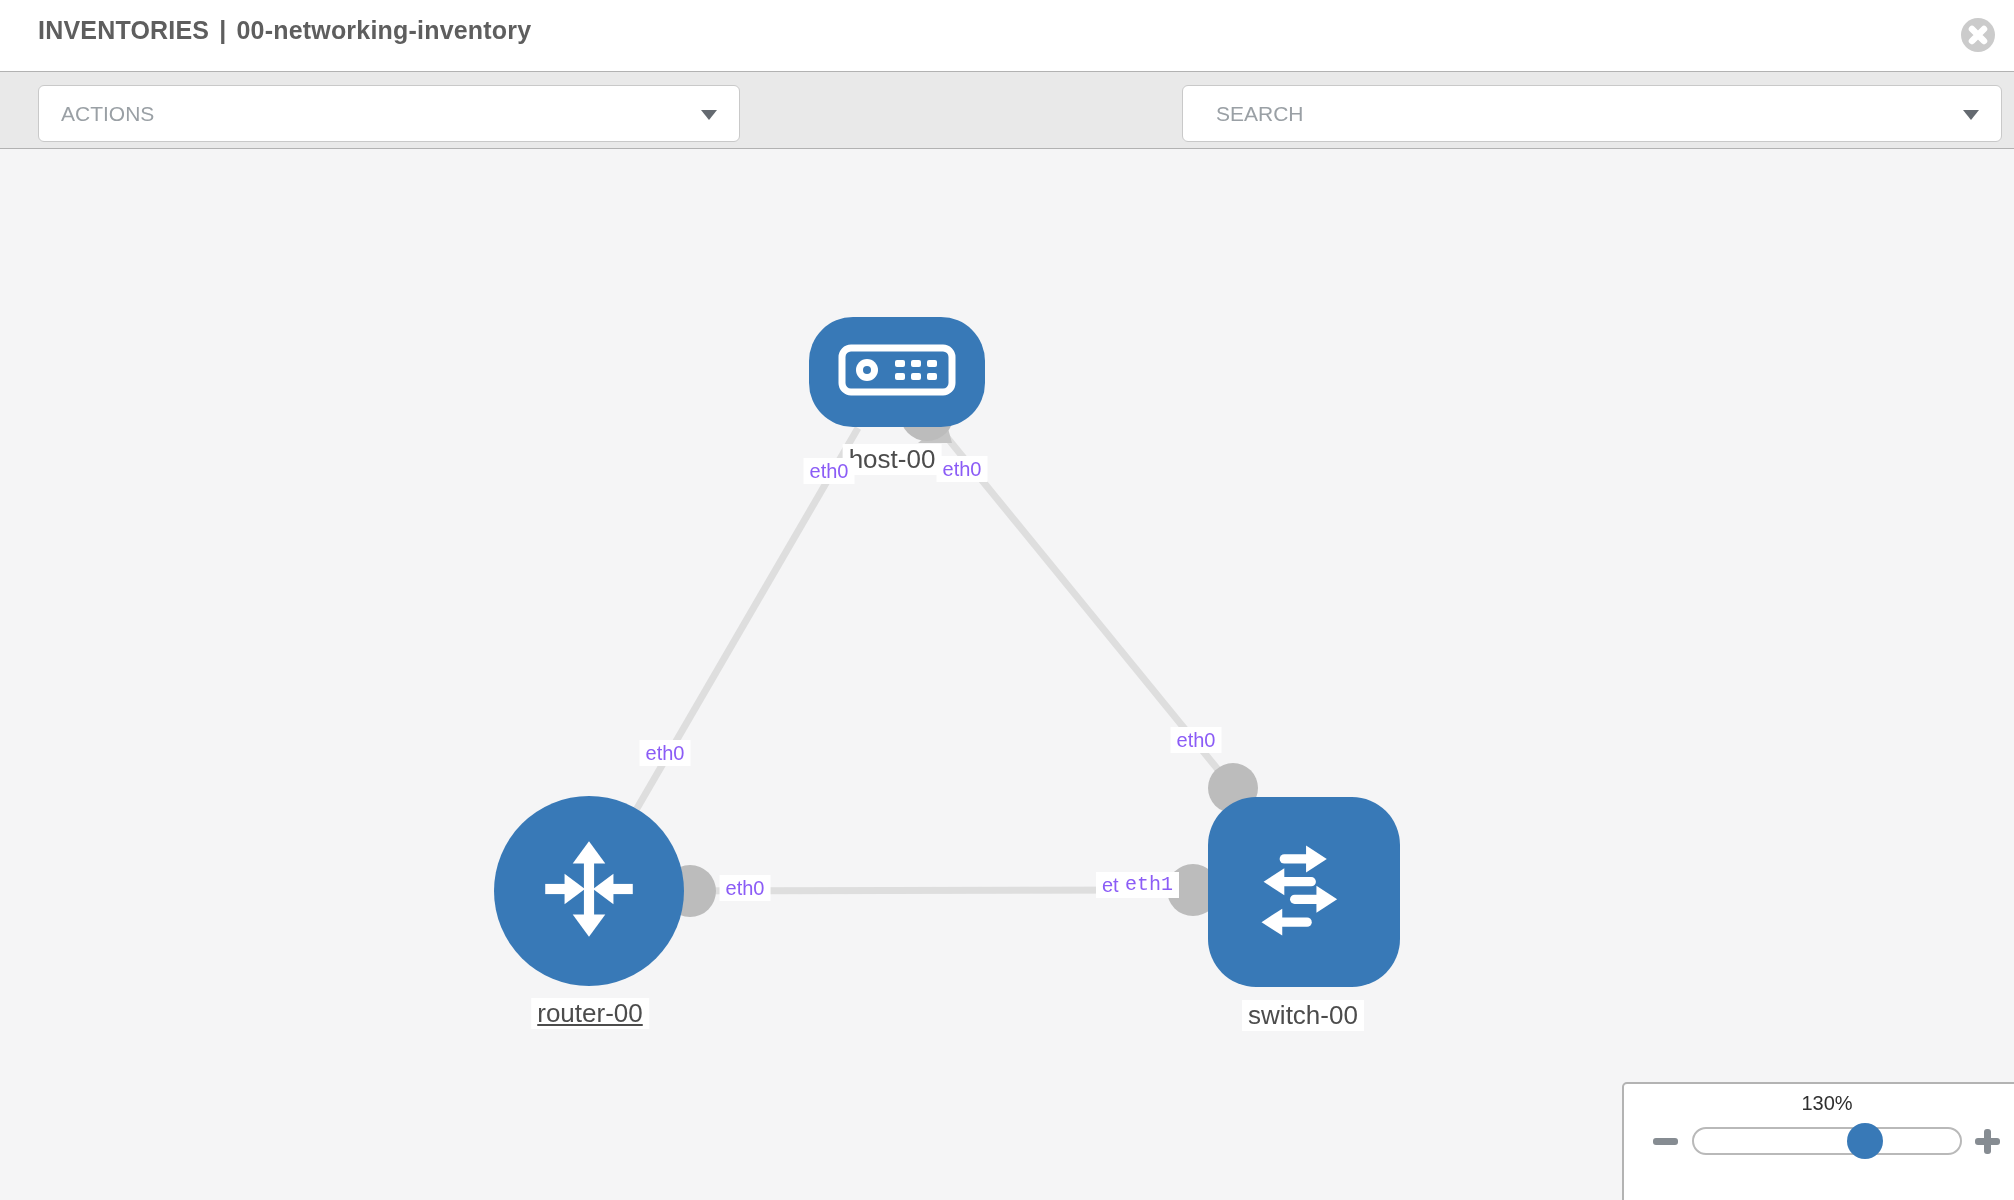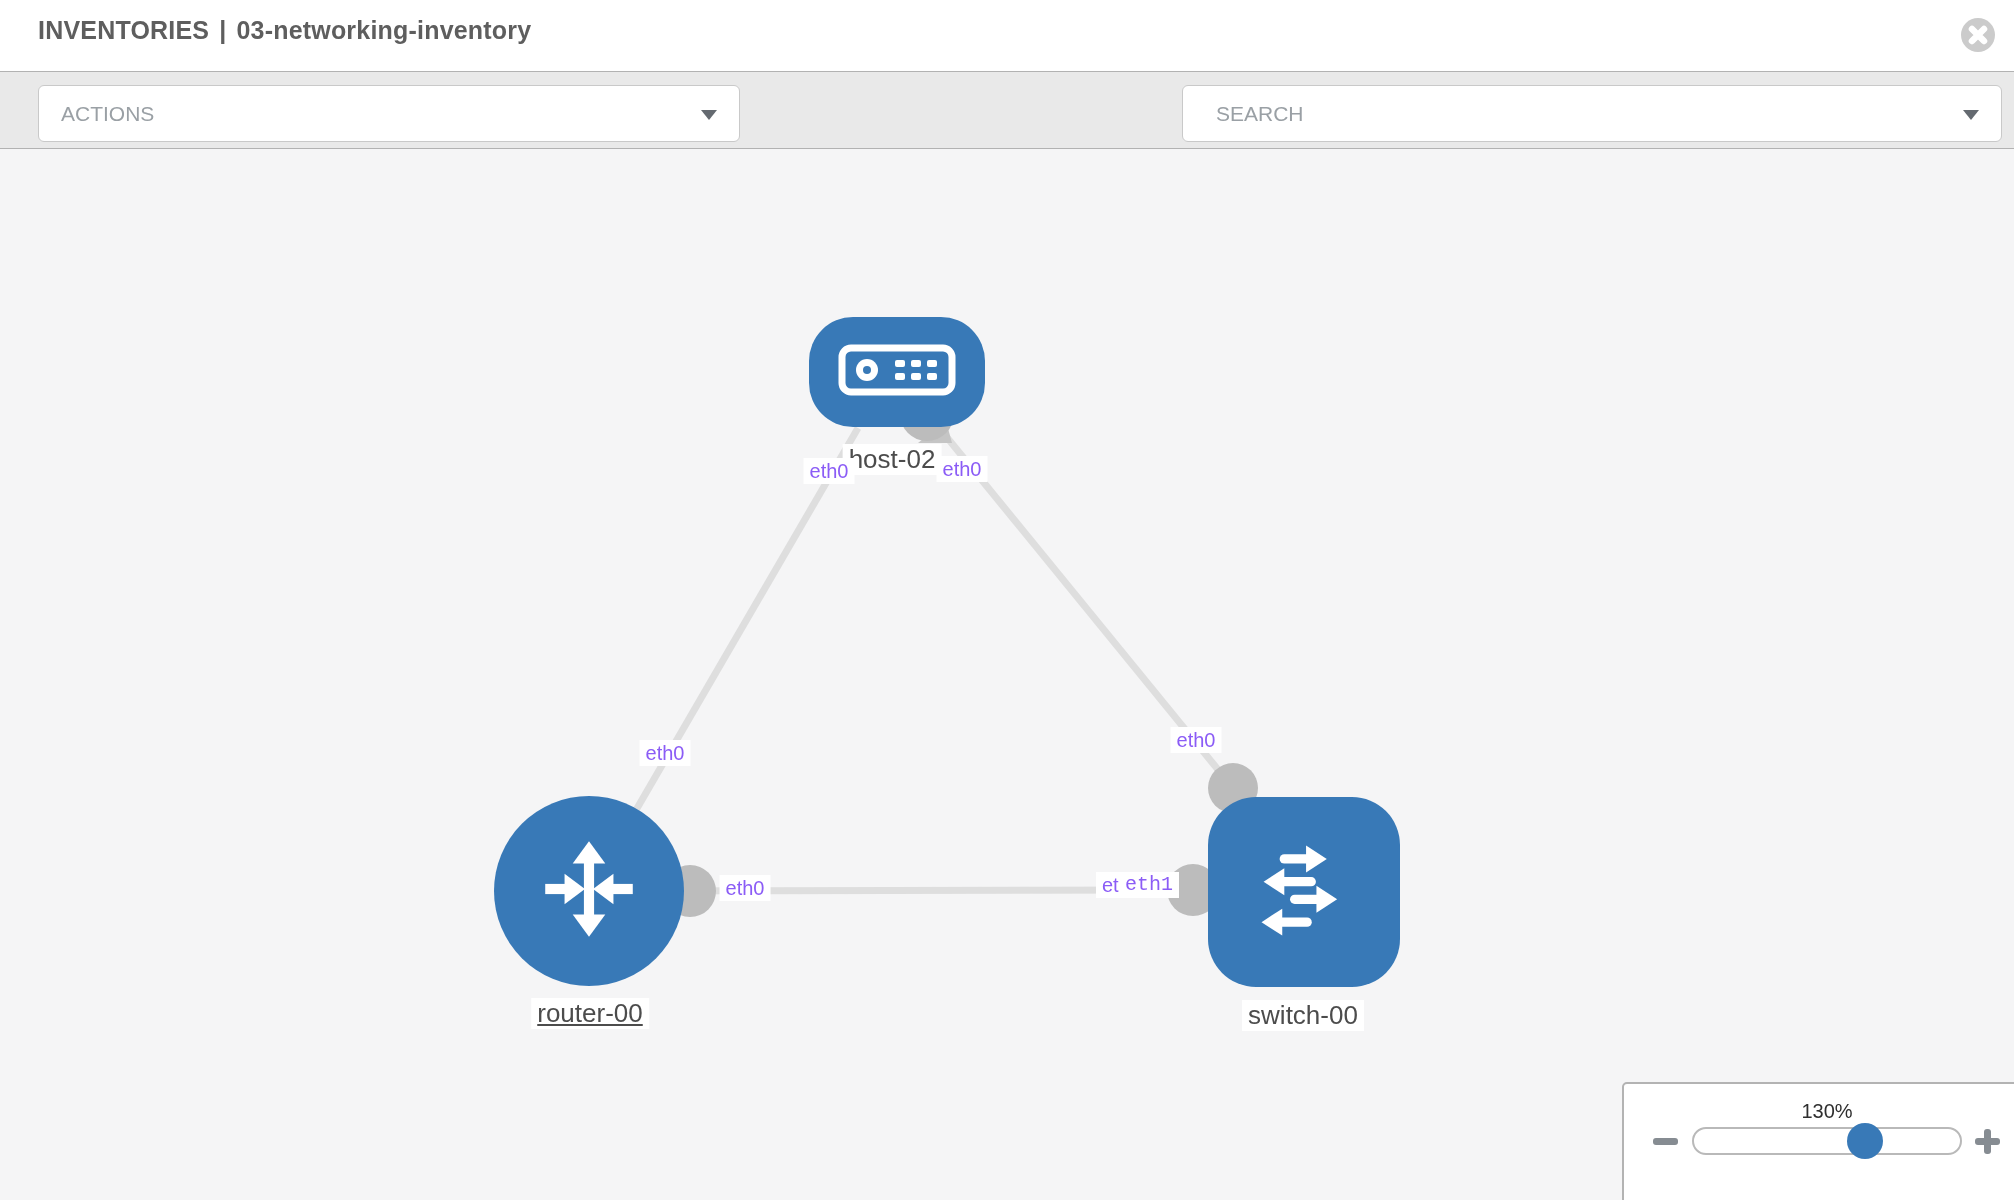--- a/index.html
+++ b/index.html
@@ -39,42 +39,42 @@
   .nlabel{position:absolute;transform:translateX(-50%);background:#fff;color:#4c4c4c;
           font-size:26px;line-height:29px;padding:1px 6px;white-space:nowrap;}
   .elabel{position:absolute;background:#fff;color:#8b5cf6;font-size:20px;line-height:22px;
           padding:2px 6px;white-space:nowrap;}
   .elabel.center{transform:translateX(-50%);}
 
   
   .zoom-panel{position:absolute;left:1622px;top:933px;width:400px;height:140px;background:#fff;
               border:2px solid #b3b3b3;border-top-left-radius:5px;box-sizing:border-box;}
   .zoom-level{position:absolute;left:68px;top:8px;width:270px;text-align:center;
-              font-size:20px;color:#2f2f2f;margin-top:8px;}
+              font-size:20px;color:#2f2f2f;}
   .zoom-minus{position:absolute;left:29px;top:54px;width:25px;height:7px;background:#868c92;border-radius:3px;
               border:none;padding:0;cursor:pointer;}
   .zoom-track{position:absolute;left:68px;top:43px;width:270px;height:28px;background:#fff;
               border:2px solid #b9b9b9;border-radius:15px;box-sizing:border-box;cursor:pointer;}
   .zoom-thumb{position:absolute;left:153px;top:-6px;width:36px;height:36px;border-radius:50%;
               background:#3879b7;cursor:pointer;}
   .zoom-plus{position:absolute;left:351px;top:45px;width:25px;height:25px;border:none;background:transparent;
              padding:0;cursor:pointer;}
   .zoom-plus .h{position:absolute;left:0;top:9px;width:25px;height:7px;background:#868c92;border-radius:3px;}
   .zoom-plus .v{position:absolute;left:9px;top:0;width:7px;height:25px;background:#868c92;border-radius:3px;}
 </style>
 </head>
 <body>
 
 <div class="page">
 
   <div class="header">
     <div class="title">
       <span>INVENTORIES</span>
       <span class="sep">|</span>
-      <span>03-networking-inventory</span>
+      <span>00-networking-inventory</span>
     </div>
     <button class="close-btn">
       <span>
         <svg width="36" height="36" viewBox="0 0 36 36">
           <circle cx="18" cy="18" r="17" fill="#cbcbcb"></circle>
           <path d="M12 12 L24 24 M24 12 L12 24" stroke="#ffffff" stroke-width="6.5" stroke-linecap="round"></path>
         </svg>
       </span>
     </button>
   </div>
@@ -166,21 +166,21 @@
             <polygon points="16,47 36,34 36,60" stroke="none"></polygon>
             <path d="M46 64 H69" stroke-width="9" fill="none"></path>
             <polygon points="87,64 67,51 67,77" stroke="none"></polygon>
             <path d="M58 86 H32" stroke-width="9" fill="none"></path>
             <polygon points="14,86 34,73 34,99" stroke="none"></polygon>
           </g>
         </svg>
       </span>
     </div>
 
-    <div class="nlabel" style="left:892px;top:295px;">host-02</div>
+    <div class="nlabel" style="left:892px;top:295px;">host-00</div>
     <div class="nlabel" style="left:590px;top:849px;text-decoration:underline;">router-00</div>
     <div class="nlabel" style="left:1303px;top:851px;">switch-00</div>
 
     <div class="elabel center" style="left:829px;top:309px;">eth0</div>
     <div class="elabel center" style="left:962px;top:307px;">eth0</div>
     <div class="elabel center" style="left:665px;top:591px;">eth0</div>
     <div class="elabel center" style="left:1196px;top:578px;">eth0</div>
     <div class="elabel center" style="left:745px;top:726px;">eth0</div>
     <div class="elabel" style="left:1096px;top:723px;z-index:1;padding-right:2px;">eth0</div>
     <div class="elabel" style="left:1119px;top:723px;z-index:2;font-family:Liberation Mono, monospace;">eth1</div>

